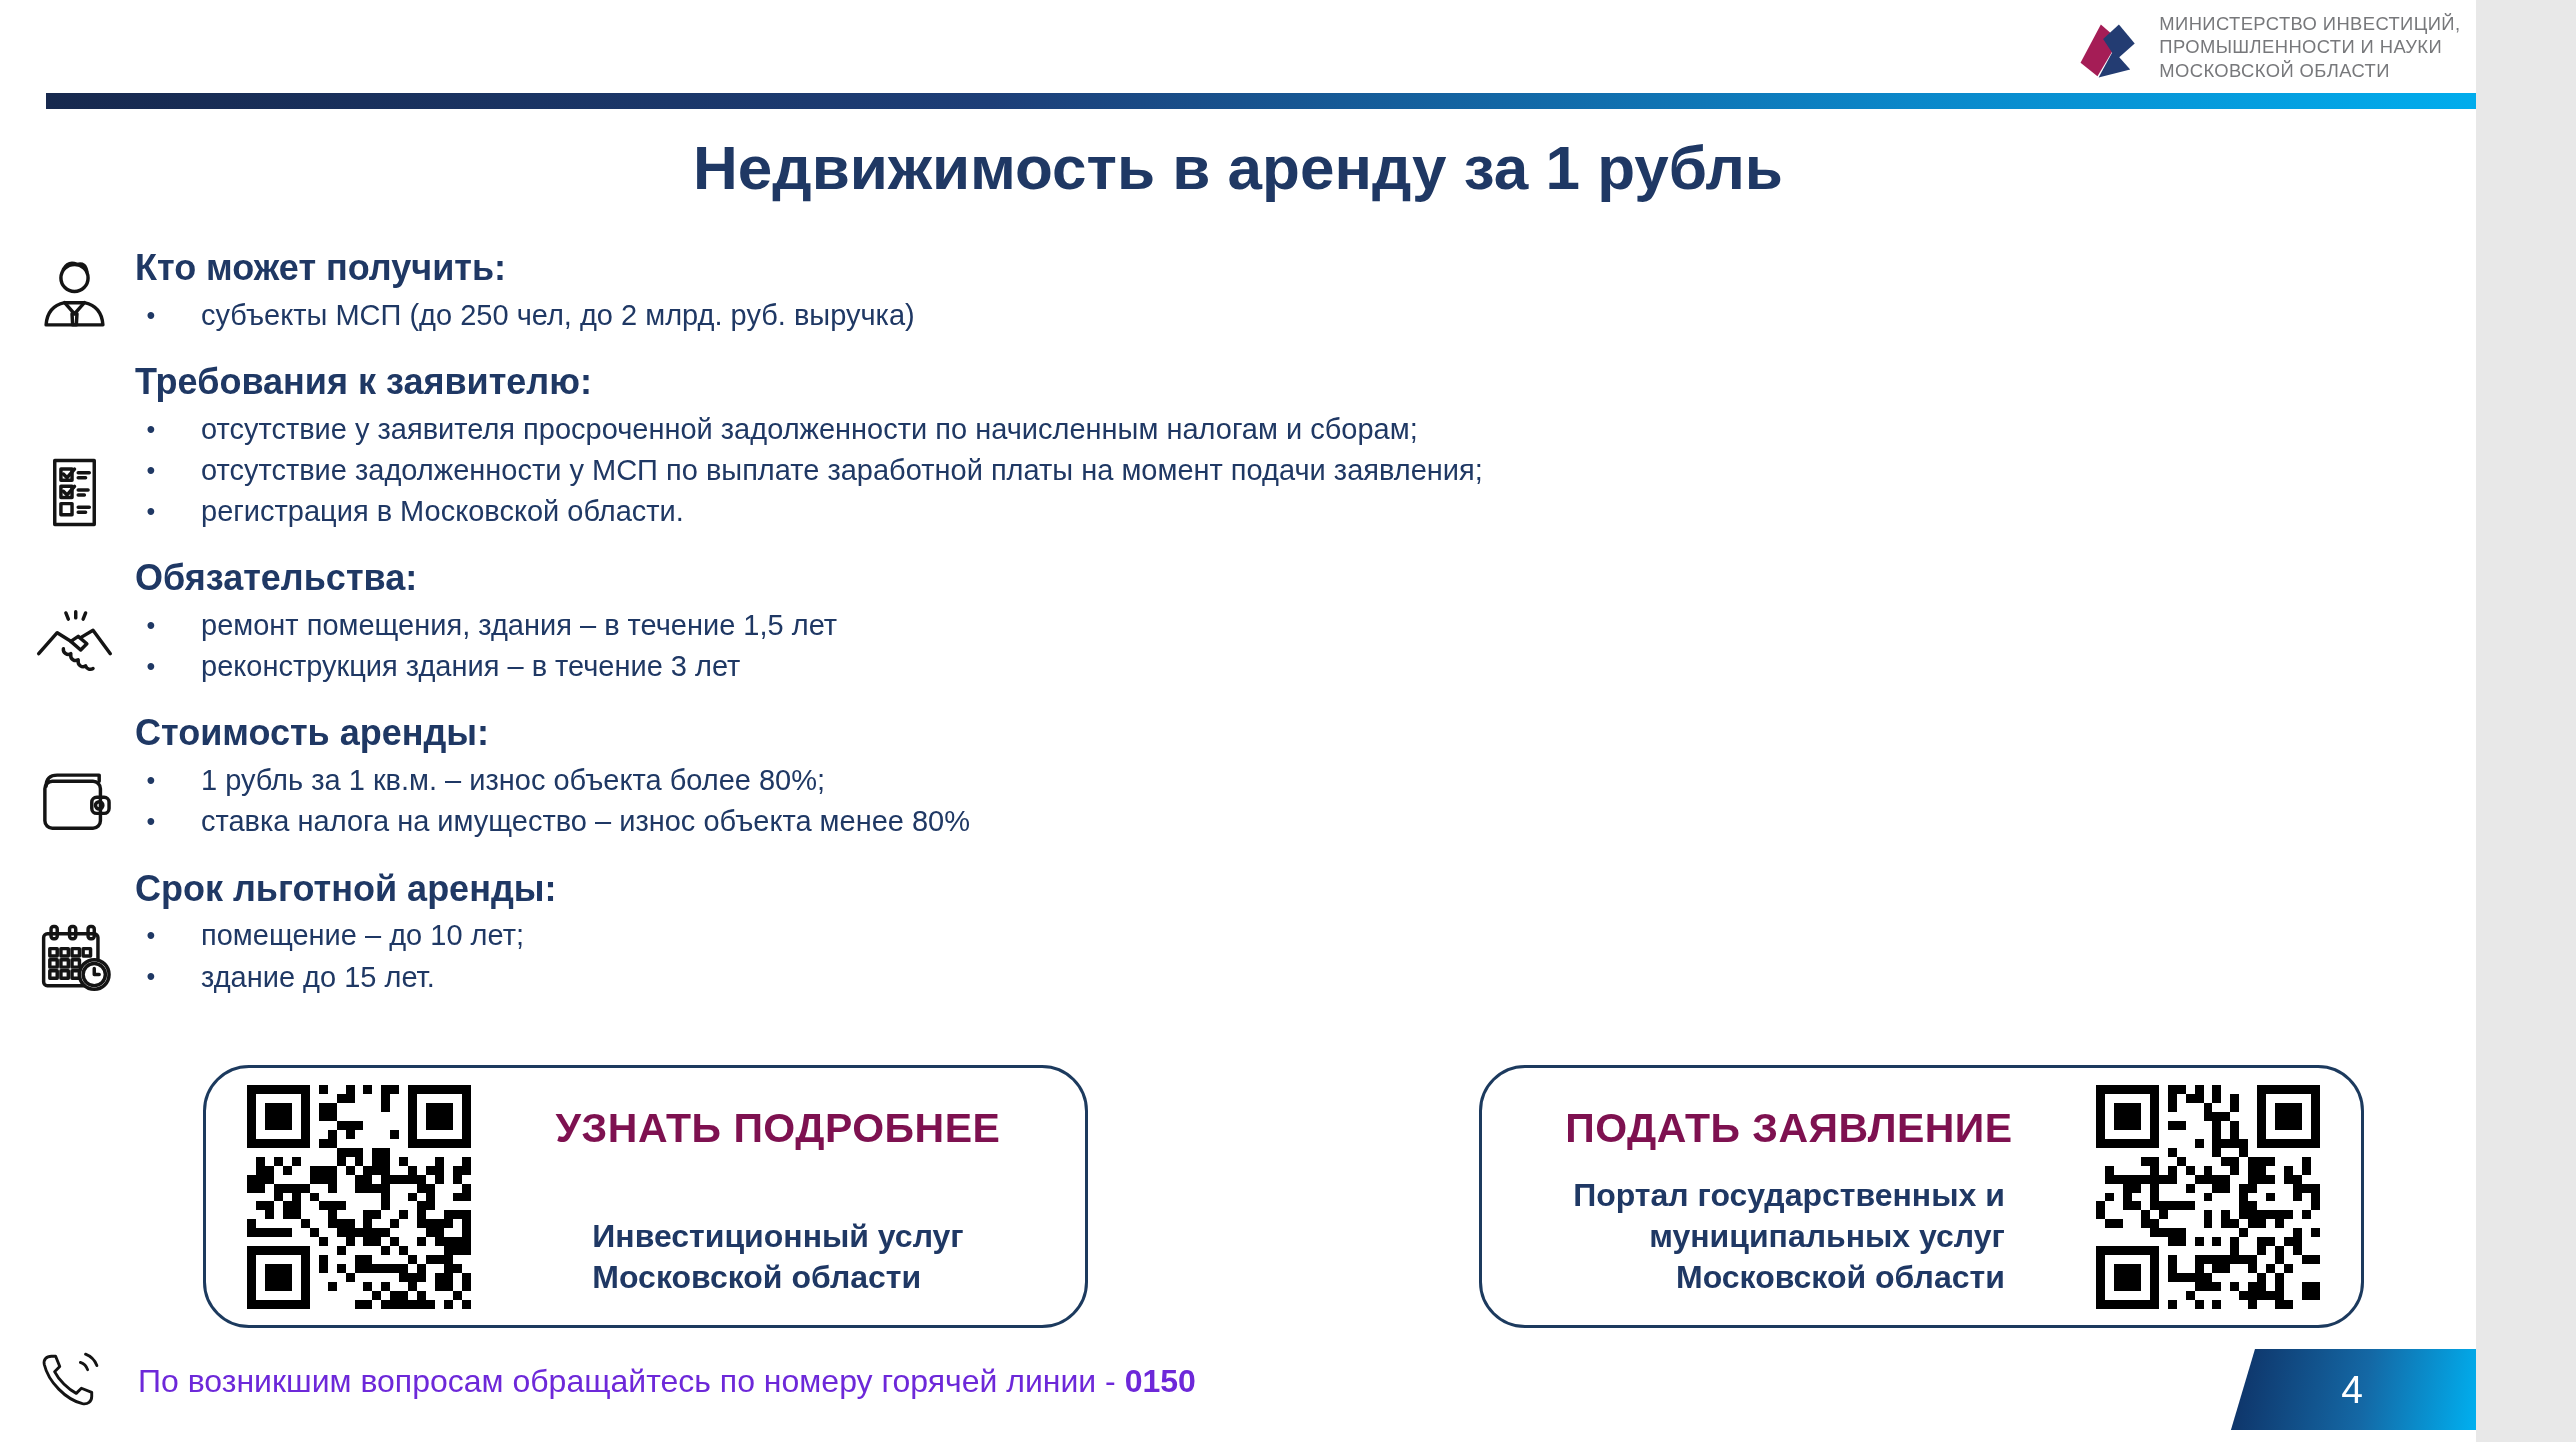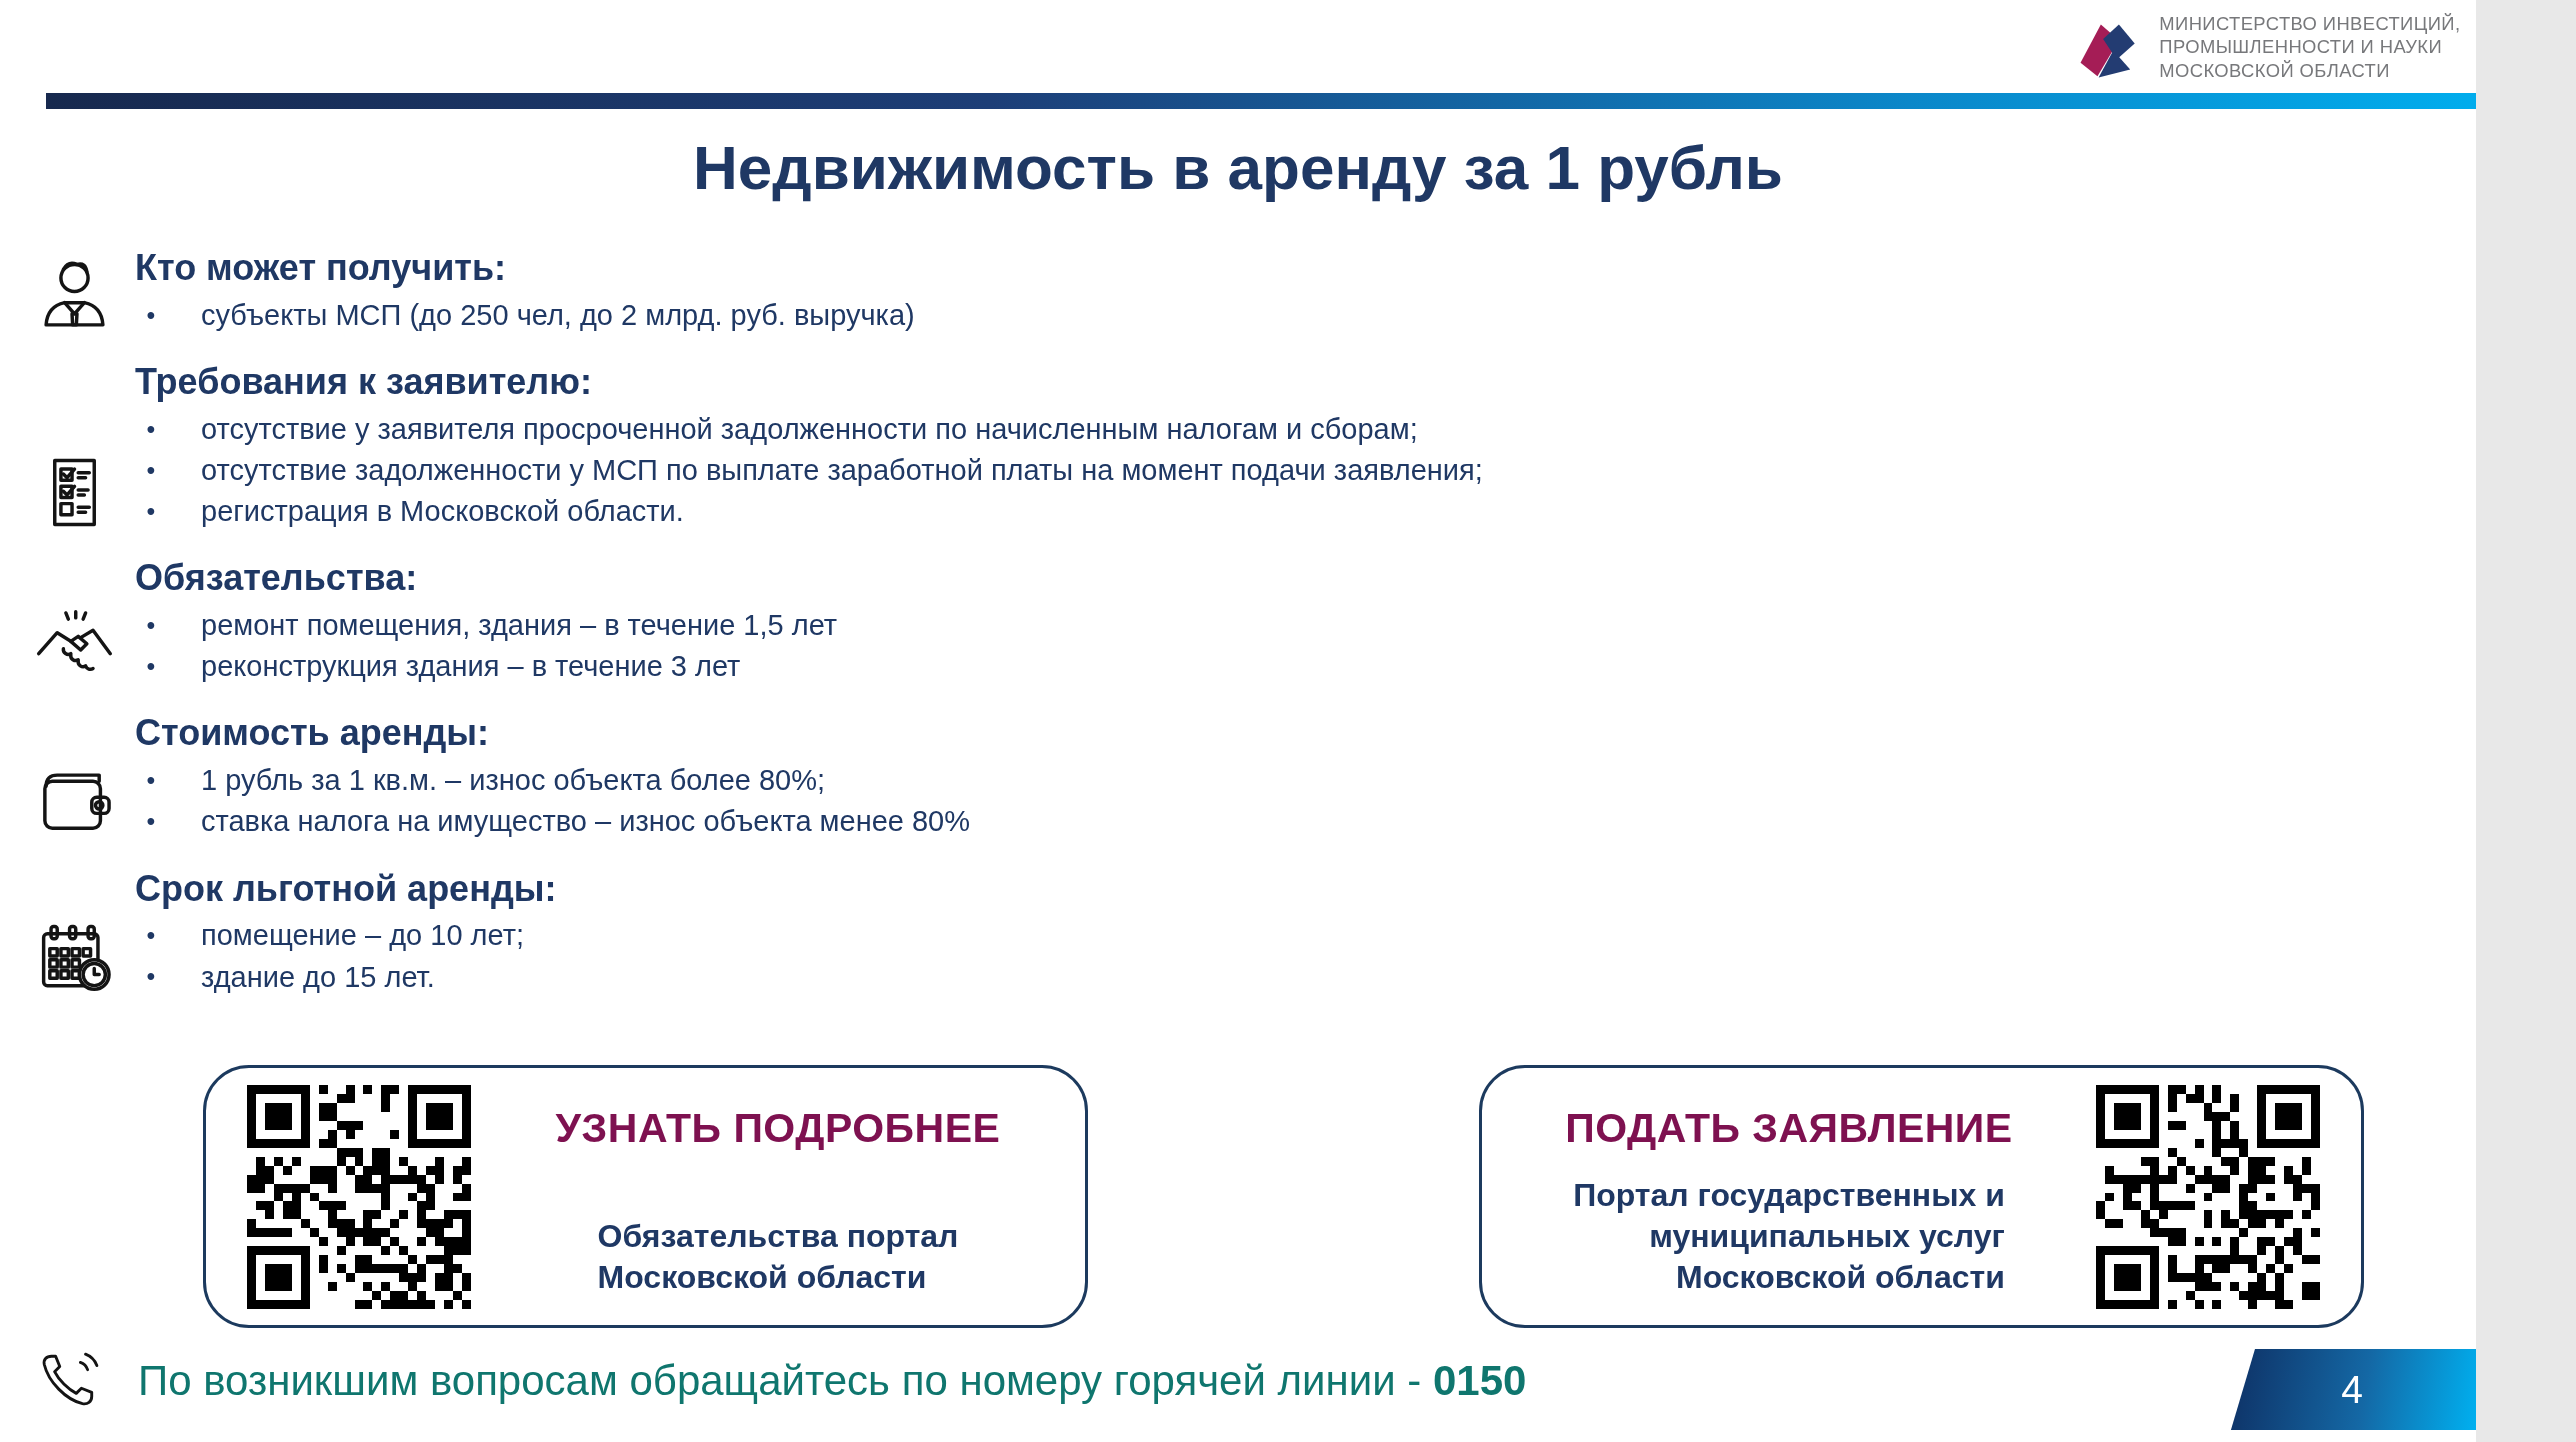--- a/index.html
+++ b/index.html
@@ -46,21 +46,21 @@
     flex:1;align-self:stretch;box-sizing:border-box;display:flex;flex-direction:column;
     justify-content:space-between;align-items:center;padding:37px 25px 27px;
   }
   .card-title{font-size:41px;font-weight:700;color:#7e1150;letter-spacing:0.5px;white-space:nowrap;}
   .card-caption{font-size:32px;font-weight:700;color:#1f3864;line-height:1.28;}
   .card-left  .card-caption{text-align:left;}
   .card-right .card-caption{text-align:right;}
   
   .hotline{position:absolute;left:35px;top:1348px;display:flex;align-items:center;gap:37px;}
   .phone-icon svg{width:66px;height:66px;display:block;}
-  .hotline-text{font-size:42px;color:#0f766e;}
+  .hotline-text{font-size:32px;color:#6d28d9;}
   .hotline-number{font-weight:700;}
   
   .page-tab{
     position:absolute;right:0;top:1349px;width:248px;height:81px;
     clip-path:polygon(27px 0,100% 0,100% 100%,2.9px 100%);
     background:linear-gradient(100deg,#0e2f63 0%,#1468a5 55%,#00b0f0 100%);
     color:#fff;display:flex;align-items:center;justify-content:center;font-size:39px;
   }
   .stroke-icon{stroke:#141414;stroke-width:2.8;fill:none;stroke-linecap:round;stroke-linejoin:round;}
 </style>
@@ -414,21 +414,21 @@
           <rect x="19" y="1" width="5" height="5" fill="#fff"></rect>
           <rect x="20" y="2" width="3" height="3"></rect>
           <rect x="0" y="18" width="7" height="7"></rect>
           <rect x="1" y="19" width="5" height="5" fill="#fff"></rect>
           <rect x="2" y="20" width="3" height="3"></rect>
         </svg>
     </div>
     <div class="card-text">
       <div class="card-title">УЗНАТЬ ПОДРОБНЕЕ</div>
       <div class="card-caption">
-        <div>Обязательства портал</div>
+        <div>Инвестиционный услуг</div>
         <div>Московской области</div>
       </div>
     </div>
   </div>
 
   <div class="qr-card card-right">
     <div class="qr-box">
       <svg class="qr" viewBox="0 0 25 25" shape-rendering="crispEdges">
           <rect x="8" y="0" width="1" height="1"></rect>
           <rect x="9" y="0" width="1" height="1"></rect>

